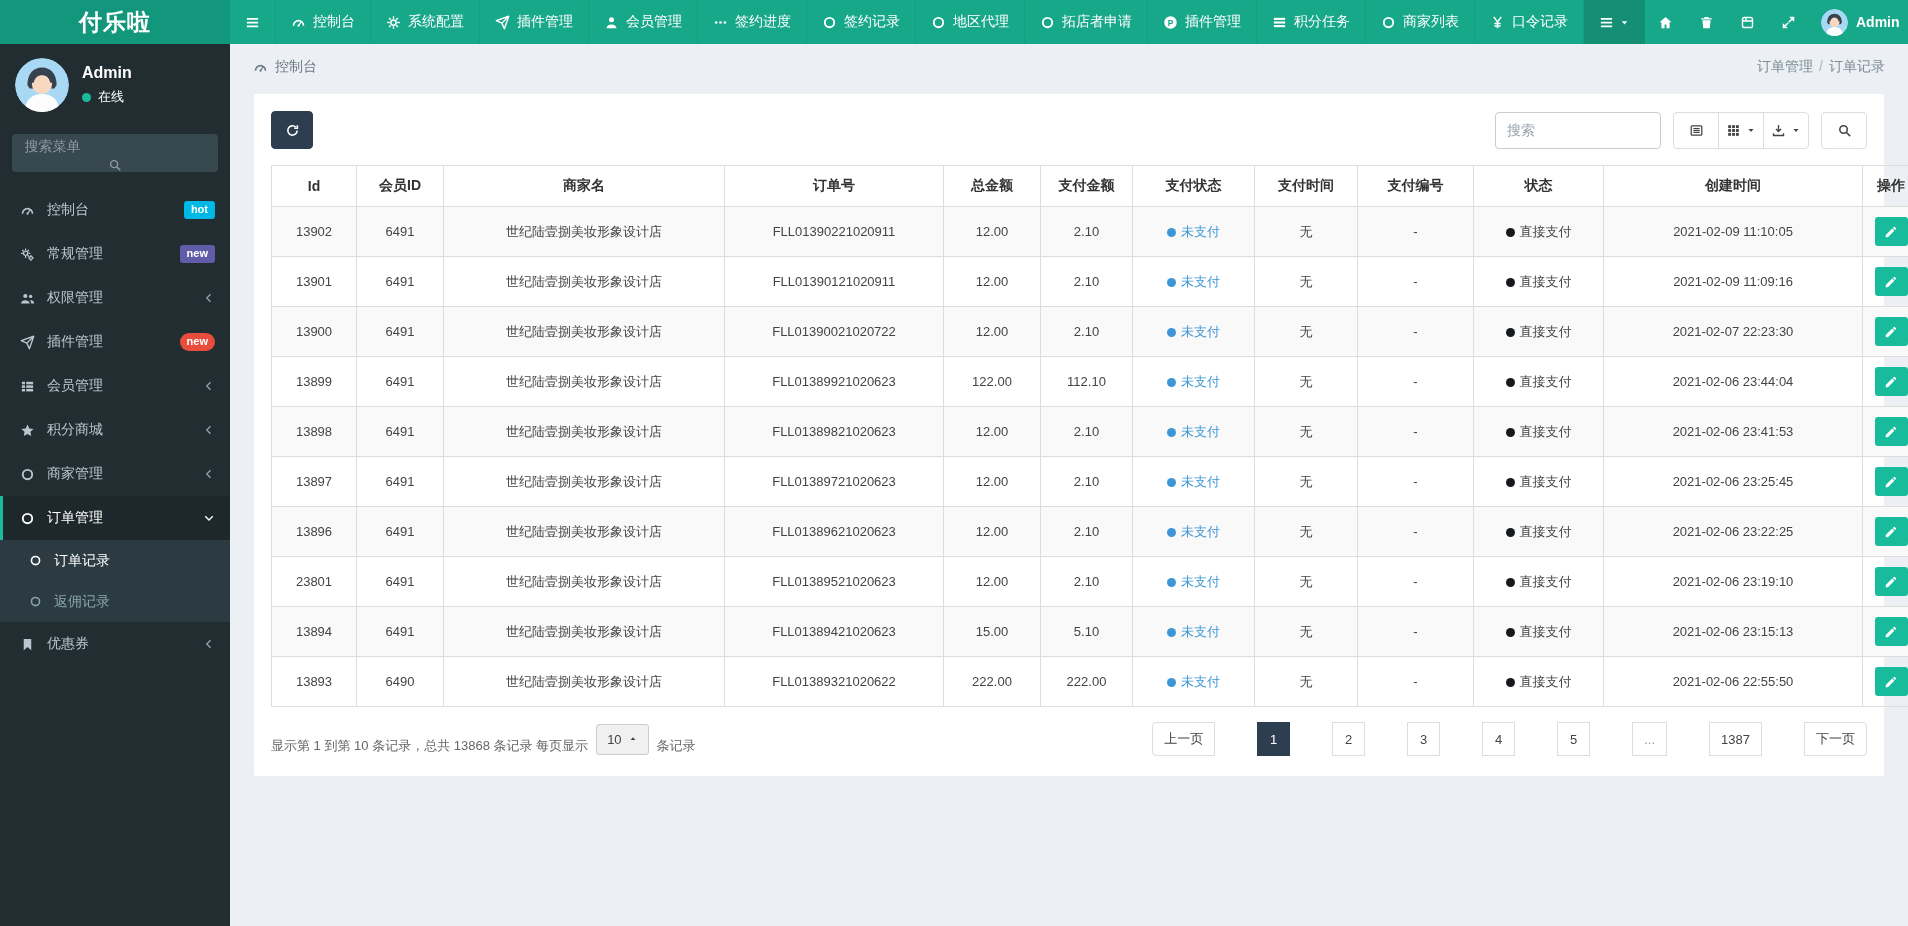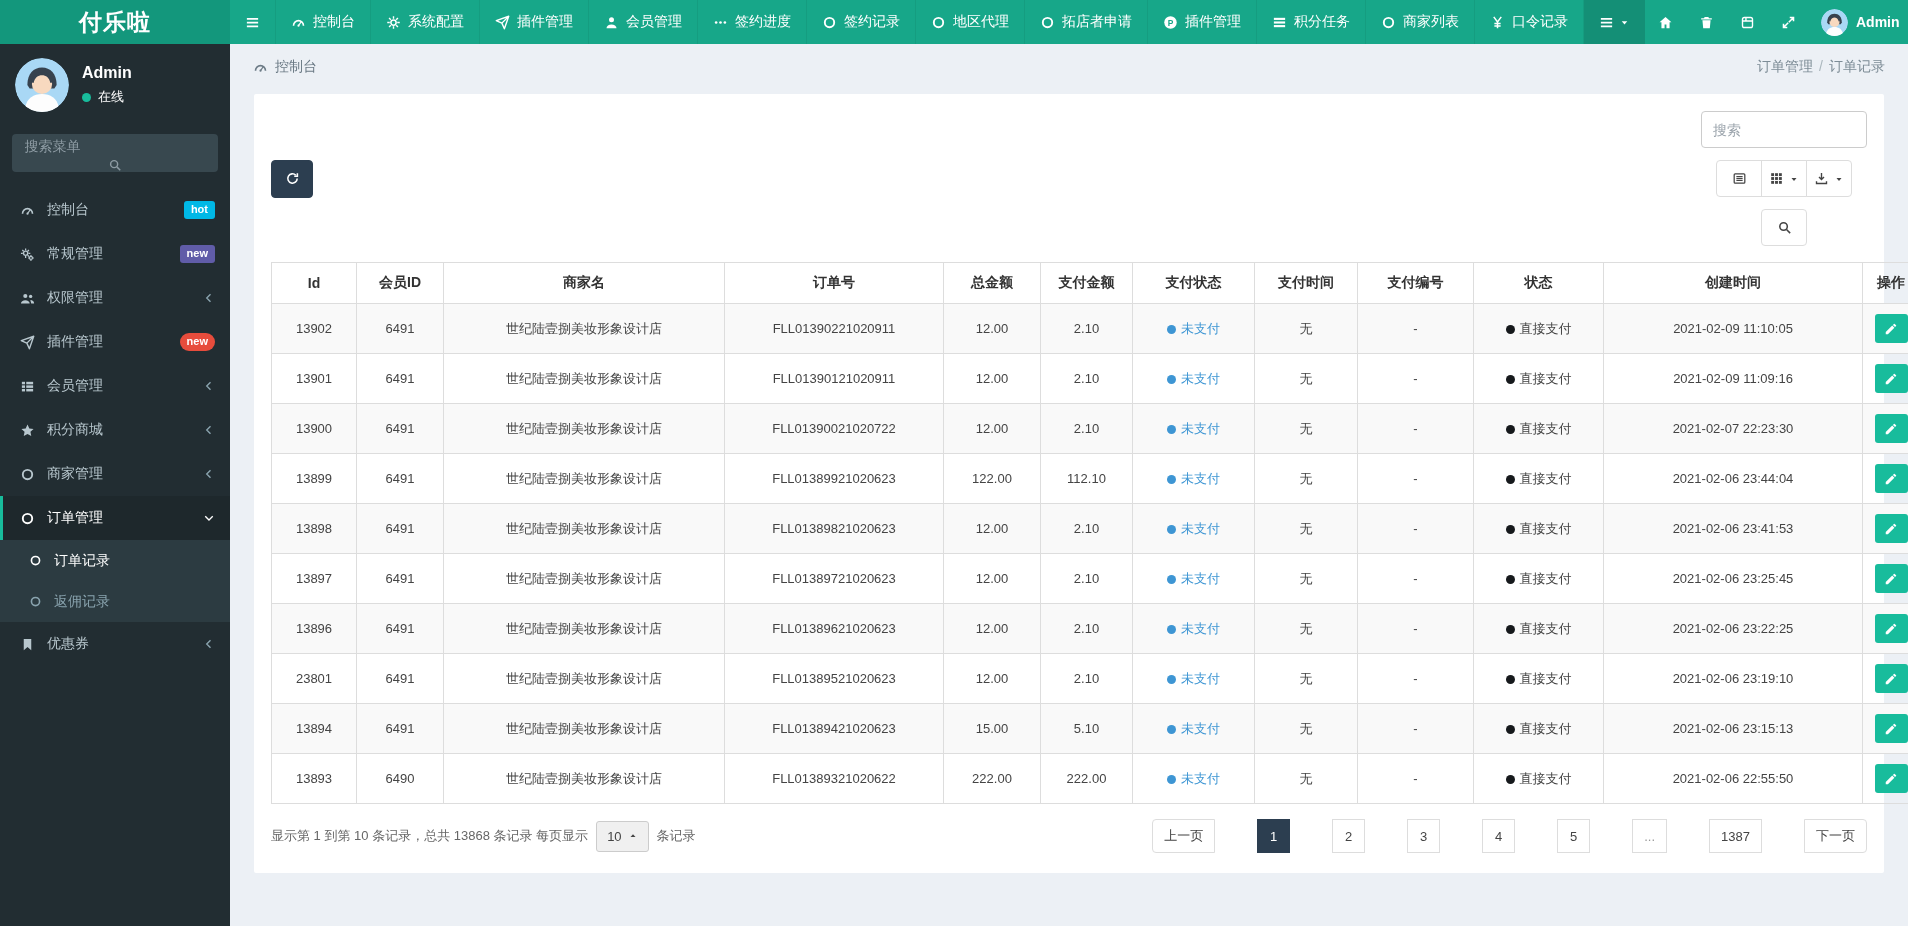--- a/index.html
+++ b/index.html
@@ -59,21 +59,21 @@
   .crumb-left { display:flex; align-items:center; gap:7px; }
   .crumb-left .icon svg { width:15px; height:15px; }
   .crumb-right { color:#7d8c96; font-size:14px; }
   .crumb-right .sep { margin:0 6px; color:#aab6bd; }
 
   .card { margin:6px 24px 24px; background:#fff; border-radius:2px; padding:17px 17px 20px; }
   .toolbar { display:flex; align-items:center; justify-content:space-between; }
   .btn { display:inline-flex; align-items:center; justify-content:center; gap:5px; border:1px solid #ddd; background:#fff; color:#444; border-radius:4px; cursor:pointer; font-family:inherit; }
   .btn-refresh { width:42px; height:38px; background:#2c3e50; border-color:#2c3e50; color:#fff; }
   .btn-refresh svg { width:16px; height:16px; }
-  .toolbar-right { display:flex; align-items:center; gap:12px;flex-direction:column; }
+  .toolbar-right { display:flex; align-items:center; gap:12px; }
   .search-box { width:166px; height:37px; border:1px solid #ccc; border-radius:4px; padding:0 11px; font-size:14px; color:#555; outline:none; font-family:inherit; }
   .search-box::placeholder { color:#9aa3ab; }
   .btn-group { display:flex; }
   .btn-group .btn { width:46px; height:37px; border-radius:0; margin-left:-1px; }
   .btn-group .btn:first-child { border-radius:4px 0 0 4px; margin-left:0; }
   .btn-group .btn:last-child { border-radius:0 4px 4px 0; }
   .btn .icon svg { width:15px; height:15px; }
   .btn .caret svg { width:10px; height:10px; }
   .btn-search { width:46px; height:37px; }
 
@@ -88,21 +88,21 @@
   .grid th:nth-child(9){width:116px}.grid th:nth-child(10){width:130px}
   .grid th:nth-child(11){width:259px}.grid th:nth-child(12){width:57px}
   .cell-dot { display:inline-block; width:9px; height:9px; border-radius:50%; margin-right:5px; vertical-align:middle; }
   .pay-link { color:#3e96d4; text-decoration:none; cursor:pointer; }
   .cell-dot.blue { background:#3e96d4; }
   .cell-dot.dark { background:#16191c; }
   .btn-edit { width:33px; height:29px; background:#18bc9c; border:none; border-radius:3px; color:#fff; cursor:pointer; display:inline-flex; align-items:center; justify-content:center; }
   .btn-edit svg { width:14px; height:14px; }
 
   .table-footer { display:flex; align-items:center; justify-content:space-between; margin-top:15px; }
-  .summary { font-size:13px; color:#666; display:flex; align-items:center; gap:8px; }
+  .summary { font-size:13px; color:#666; display:flex; align-items:flex-end; gap:8px; }
   .pagesize-btn { height:31px; padding:0 10px; background:#f0f0f0; border:1px solid #ccc; border-radius:3px; font-size:13px; color:#444; display:inline-flex; align-items:center; gap:6px; cursor:pointer; font-family:inherit; }
   .pagesize-btn .caret svg { width:10px; height:10px; }
   .pagination { display:flex; list-style:none;gap:43px; }
   .pagination li a { display:flex; align-items:center; justify-content:center; min-width:33px; height:34px; padding:0 11px; border:1px solid #ddd; margin-left:-1px; font-size:13px; color:#444; text-decoration:none; cursor:pointer; background:#fff; }
   .pagination li:first-child a { border-radius:4px 0 0 4px; margin-left:0; }
   .pagination li:last-child a { border-radius:0 4px 4px 0; }
   .pagination li.active a { background:#2c3e50; border-color:#2c3e50; color:#fff; }
   .pagination li.disabled a { color:#999; cursor:default; }
 </style>
 </head>

